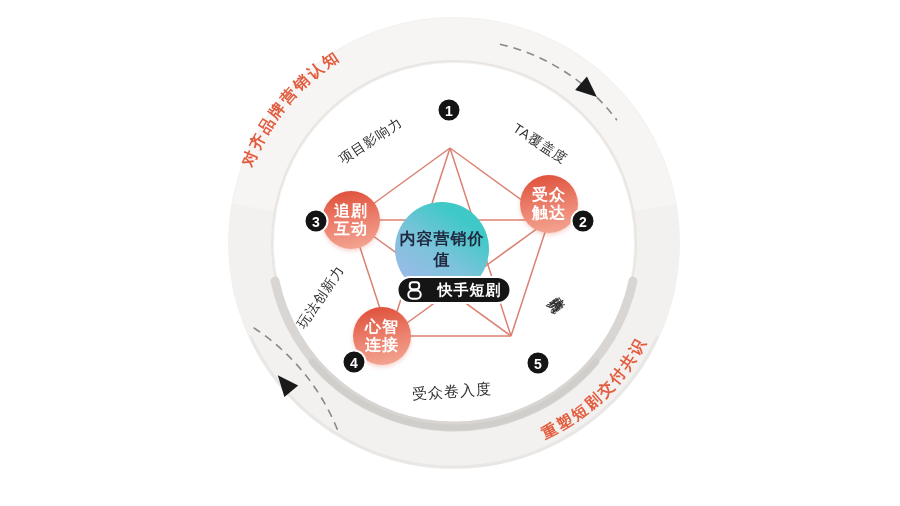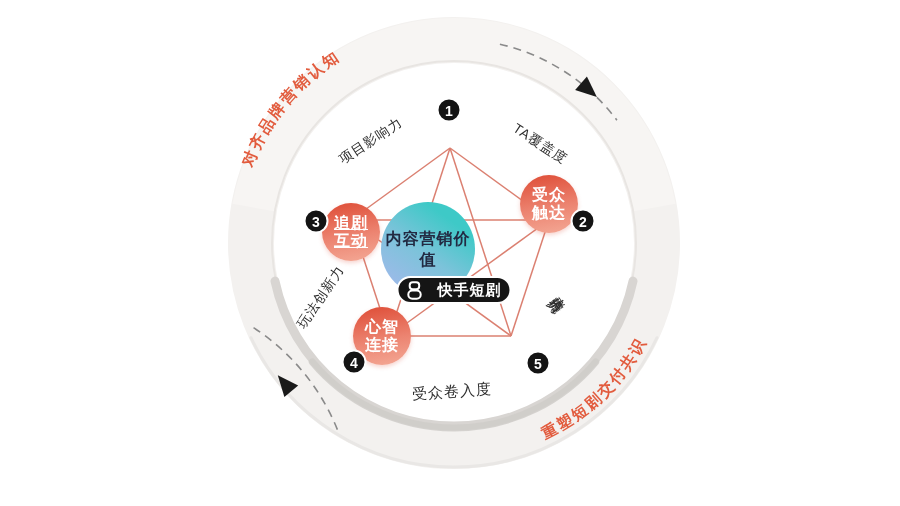--- a/index.html
+++ b/index.html
@@ -91,37 +91,37 @@
       <line x1="389" y1="336" x2="351" y2="220"></line>
       <line x1="351" y1="220" x2="450" y2="148"></line>
       <line x1="450" y1="148" x2="389" y2="336"></line>
       <line x1="450" y1="148" x2="511" y2="336"></line>
       <line x1="549" y1="220" x2="351" y2="220"></line>
       <line x1="549" y1="220" x2="389" y2="336"></line>
       <line x1="351" y1="220" x2="511" y2="336"></line>
     </g>
   </svg>
 
-  <div class="abs center-circle" style="left:428px;top:249px;">
+  <div class="abs center-circle" style="left:442px;top:249px;">
     <span>内容营销价值</span>
   </div>
 
   <div class="abs brand-pill" style="left:454px;top:290px;">
     <svg width="16" height="19" viewBox="0 0 16 19">
       <rect x="3.2" y="1.2" width="9.5" height="7" rx="3" fill="none" stroke="#fff" stroke-width="2"></rect>
       <rect x="1.8" y="9.6" width="12.4" height="8.2" rx="4" fill="none" stroke="#fff" stroke-width="2"></rect>
     </svg>
     <span>快手短剧</span>
   </div>
 
   <div class="abs node" style="left:549px;top:204px;">
     <span>受众</span>
     <span>触达</span>
   </div>
-  <div class="abs node" style="left:351px;top:232px;text-decoration:underline;">
+  <div class="abs node" style="left:351px;top:220px;">
     <span>追剧</span>
     <span>互动</span>
   </div>
   <div class="abs node" style="left:382px;top:336px;text-align:center;">
     <span>心智</span>
     <span>连接</span>
   </div>
 
   <div class="abs badge" style="left:449px;top:110px;">
     <span>1</span>

